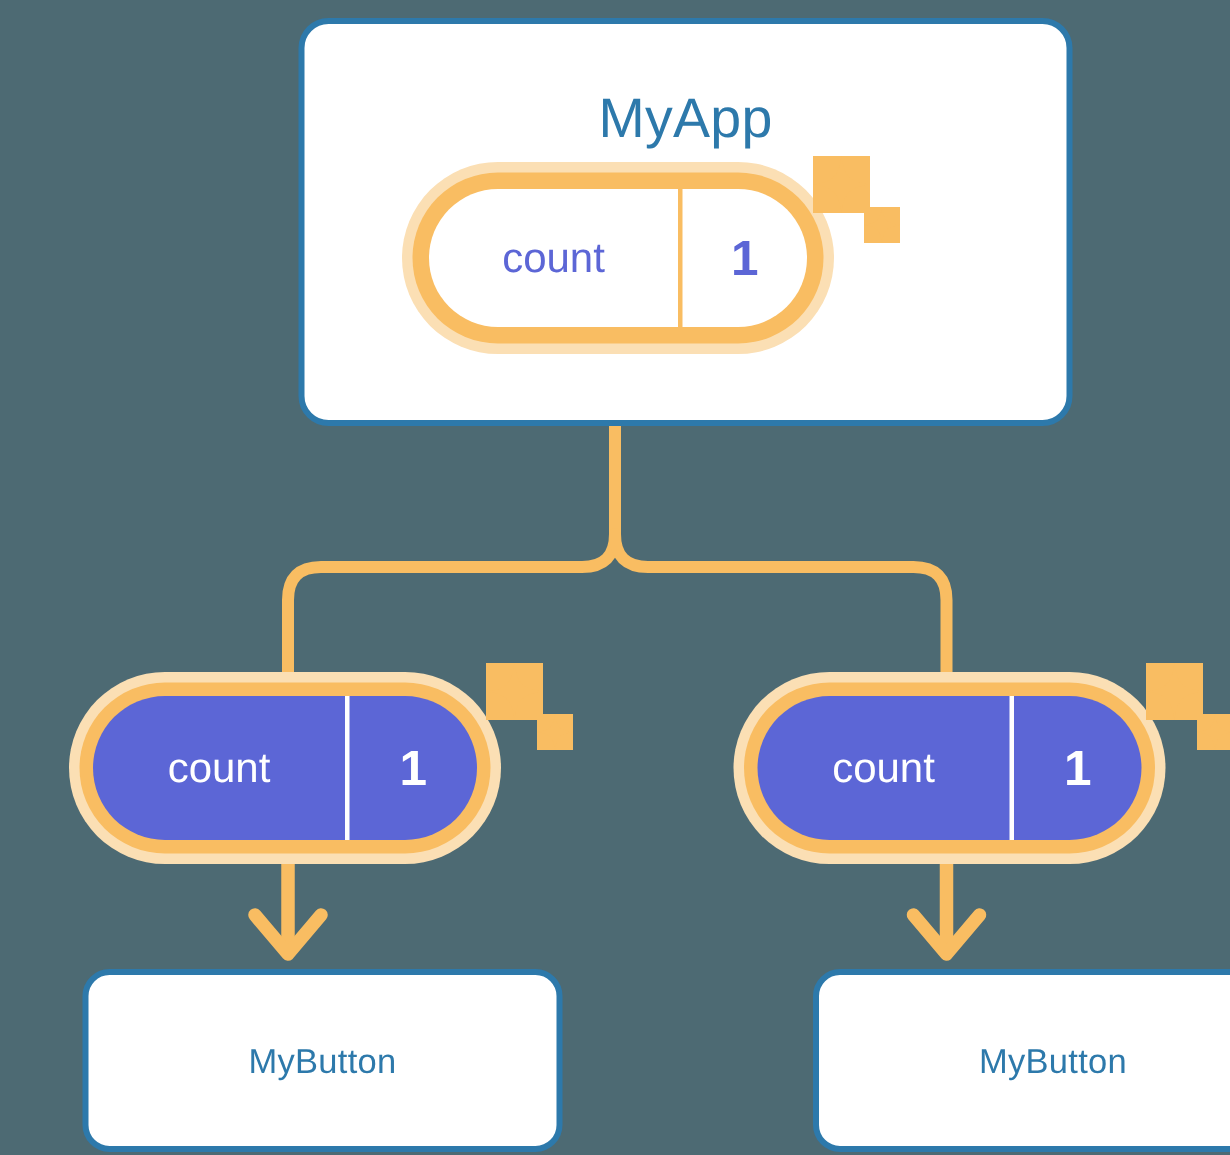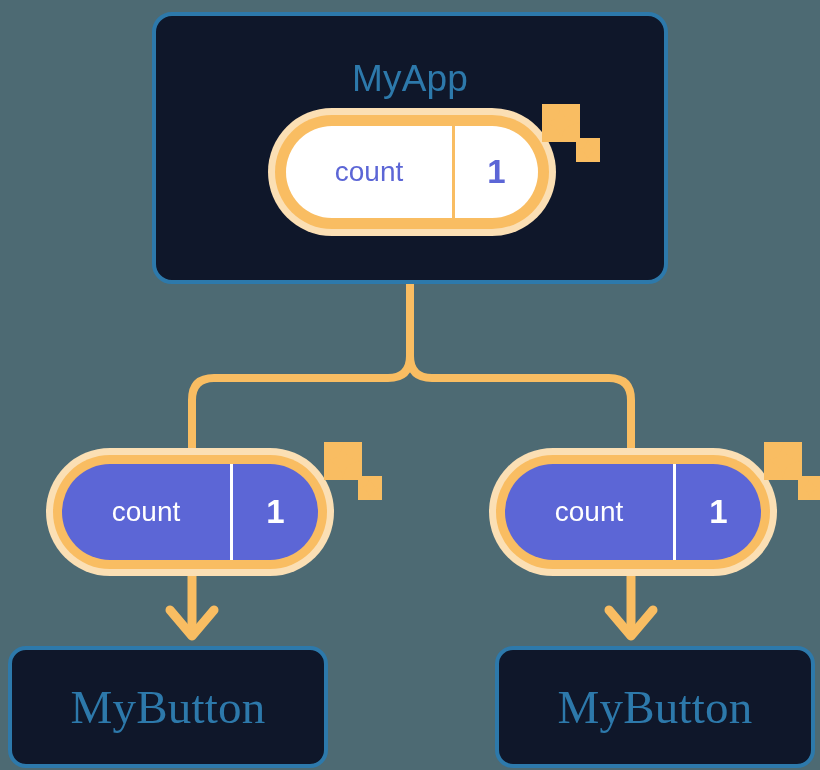--- a/index.html
+++ b/index.html
@@ -26,24 +26,25 @@
     left: 0; top: 0;
     width: 820px;
     height: 770px;
     z-index: 1;
   }
 
   
   .card {
     position: absolute;
     box-sizing: border-box;
-    background: #0f172a;
+    background: #ffffff;
     border: 4px solid #2d79ab;
     border-radius: 18px;
     z-index: 2;
+    margin-left: 47px;
   }
   .card-title {
     color: #2d79ab;
     font-size: 36px;
     font-weight: 400;
     letter-spacing: 0.2px;
     text-align: center;
     white-space: nowrap;
   }
 
@@ -64,21 +65,21 @@
 
   .mybutton-card {
     height: 122px;
     border-radius: 18px;
     display: flex;
     align-items: center;
     justify-content: center;
   }
   #mybutton-left  { left: 8px;   top: 646px; width: 320px; }
   #mybutton-right { left: 495px; top: 646px; width: 320px; }
-  .mybutton-card .card-title { font-size: 47px; font-family: Liberation Serif, serif; }
+  .mybutton-card .card-title { font-size: 23px; }
   
   .pill-halo {
     position: absolute;
     border-radius: 999px;
     background: #fbdfb4;
     z-index: 3;
   }
   
   .pill-ring {
     position: absolute;

